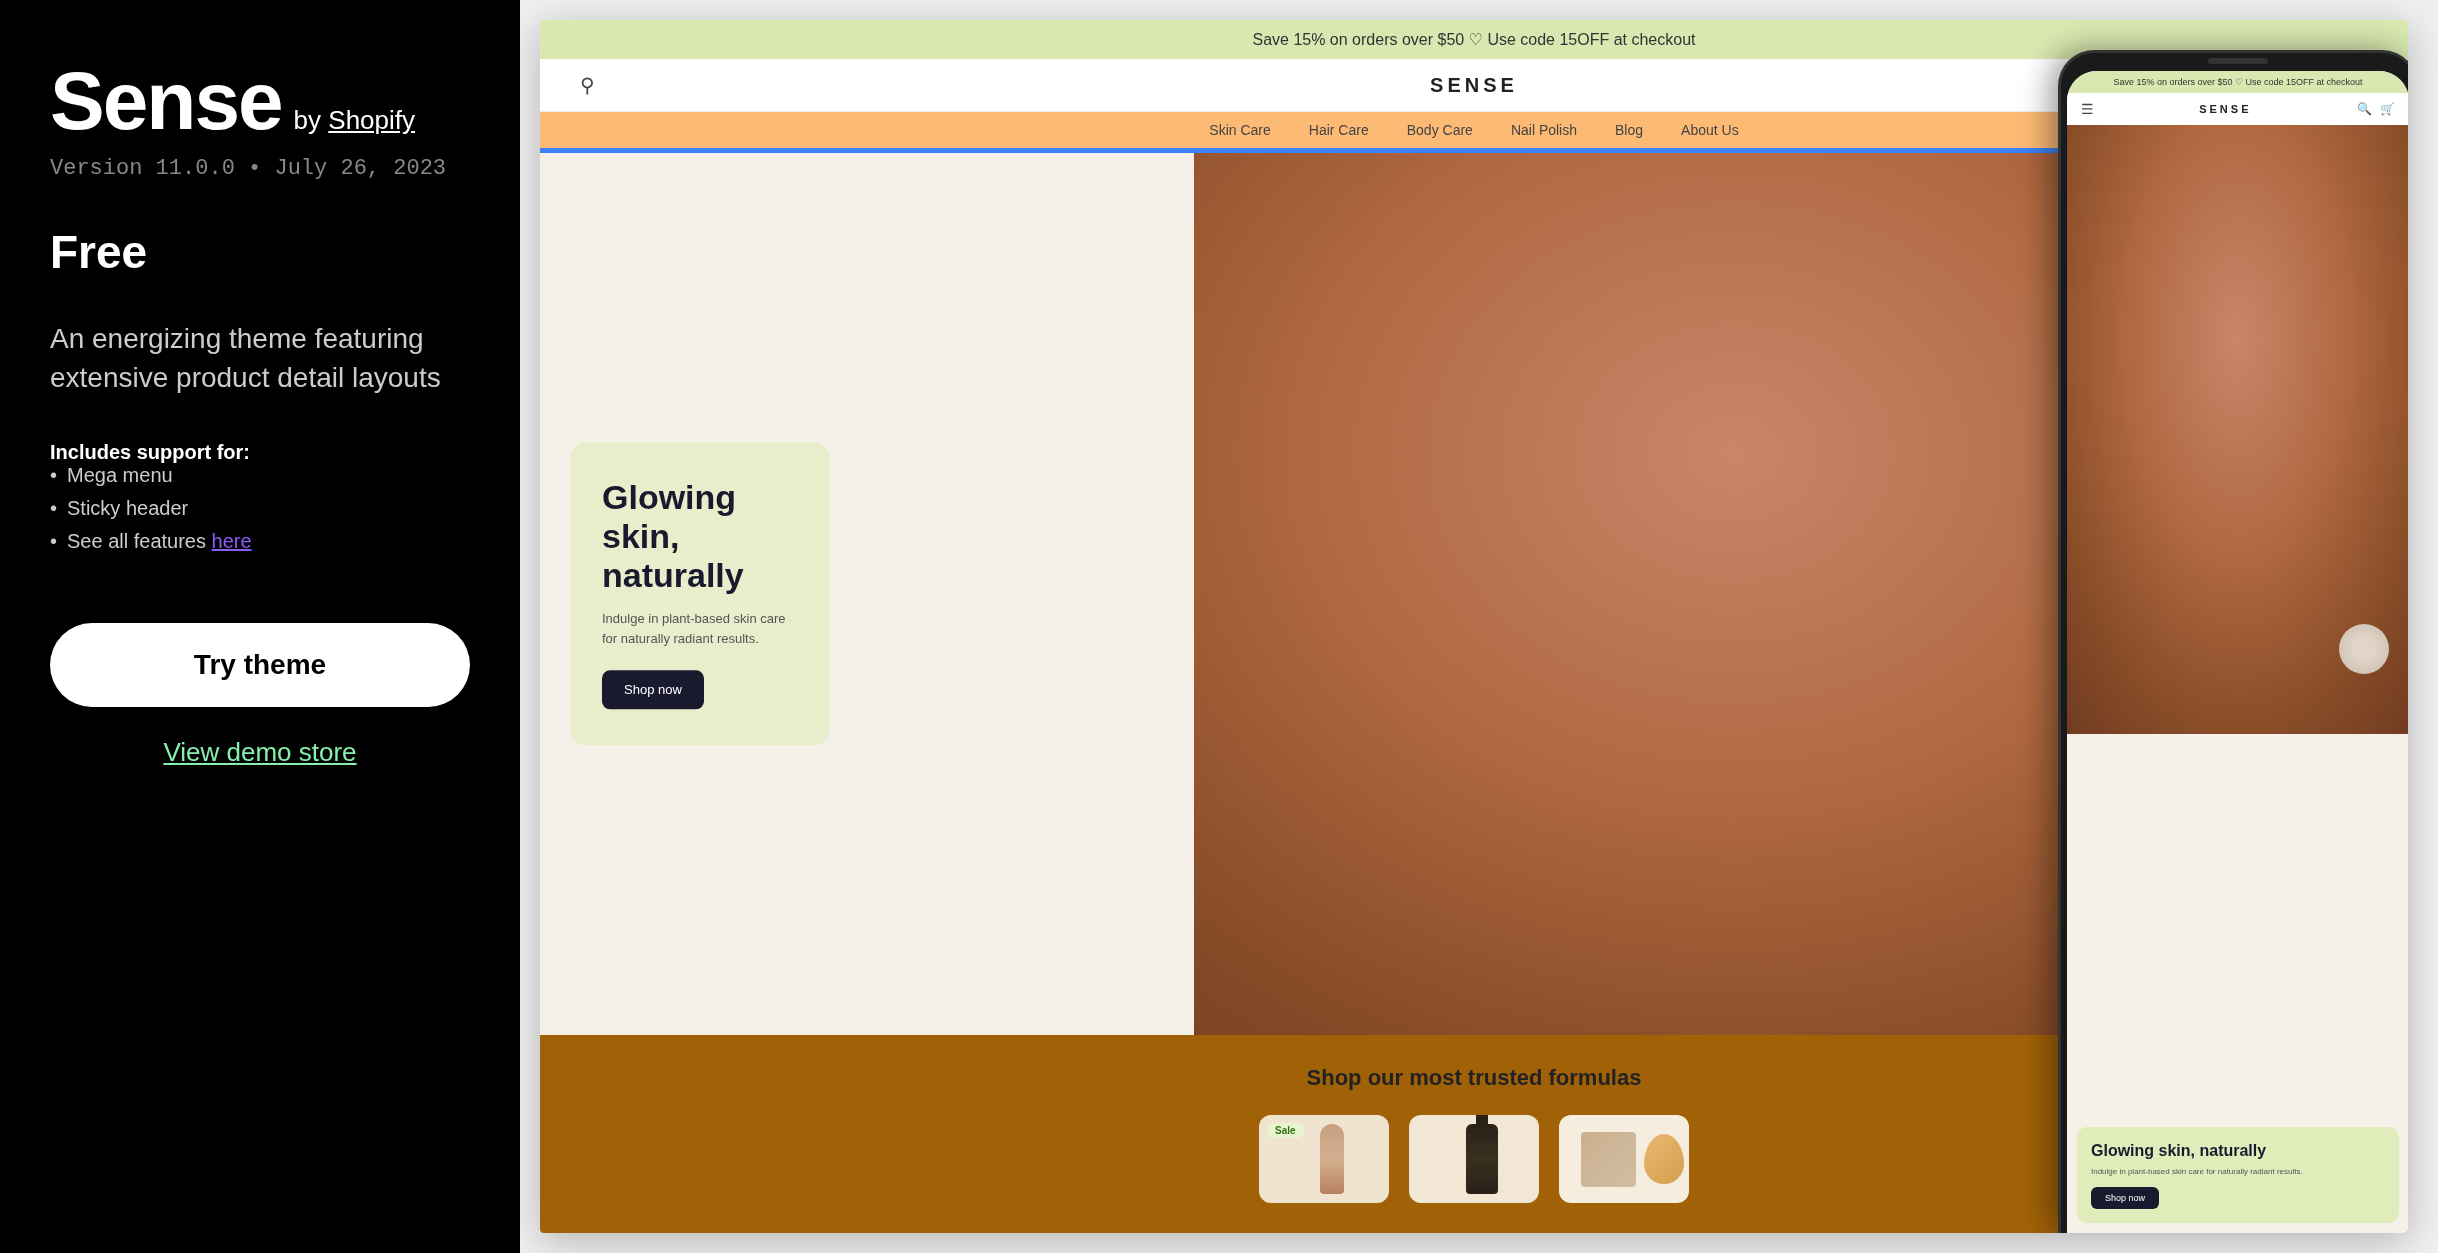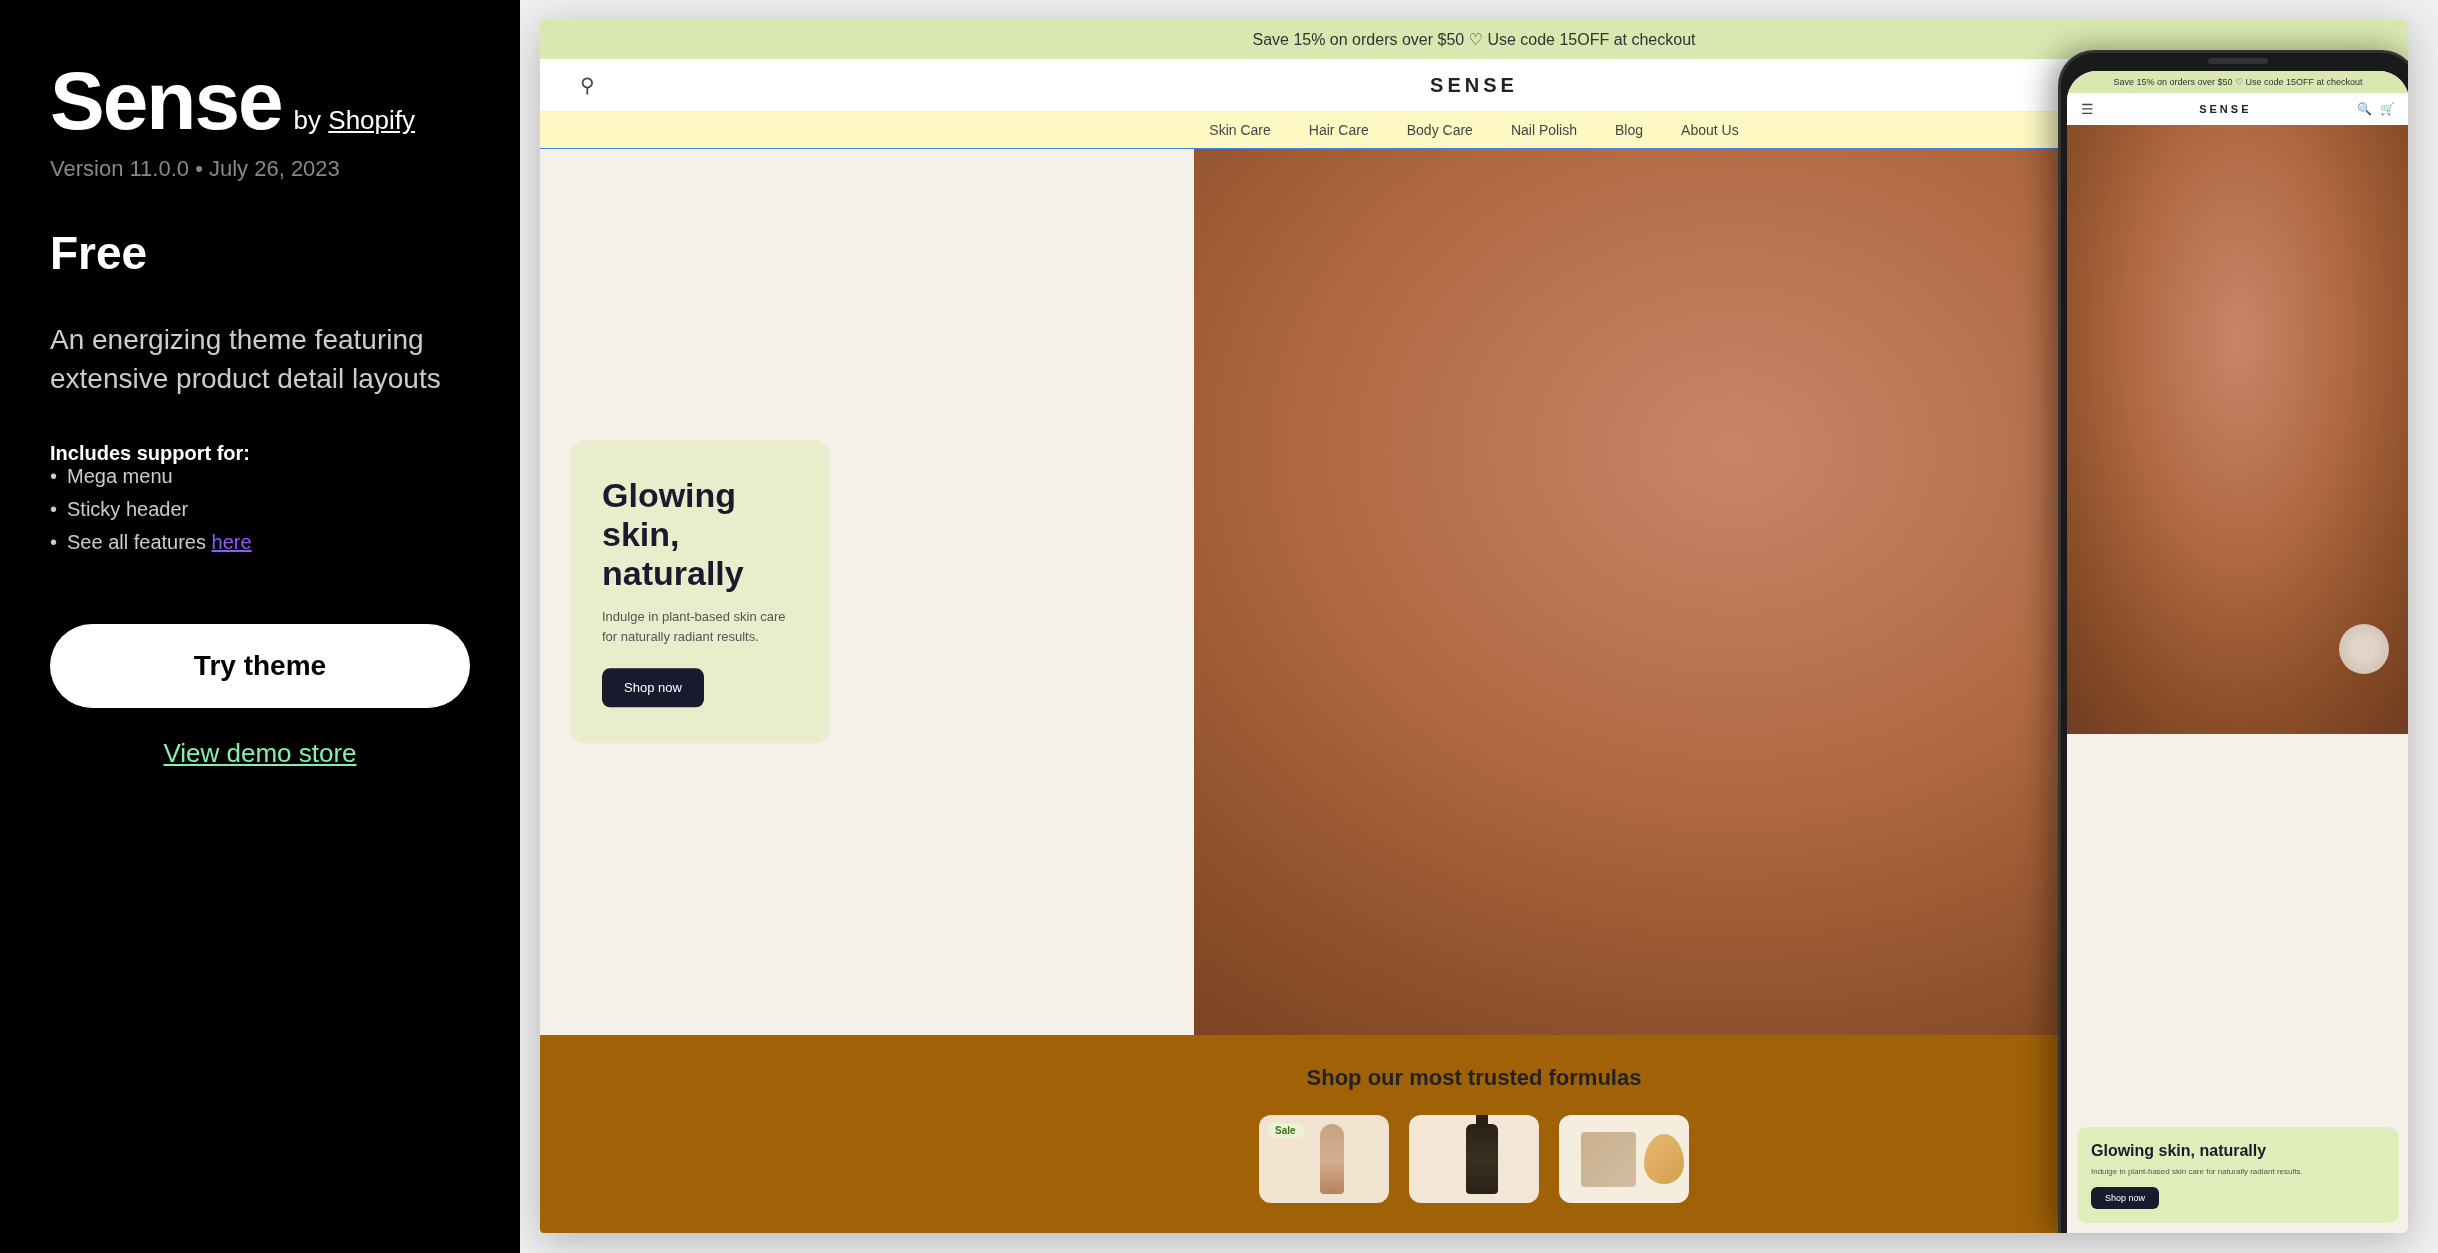--- a/index.html
+++ b/index.html
@@ -49,20 +49,21 @@
       display: flex;
       align-items: baseline;
       gap: 0;
       margin-bottom: 14px;
     }
 
     .version-info {
       font-size: 22px;
       color: #888;
       margin-bottom: 44px;
+      font-family: Liberation Mono, monospace;
     }
 
     .price-label {
       font-size: 46px;
       font-weight: 700;
       color: #fff;
       margin-bottom: 40px;
     }
 
     .description {
@@ -193,26 +194,26 @@
     }
 
     .header-icon {
       font-size: 20px;
       color: #444;
       cursor: pointer;
     }
 
     
     .store-nav {
-      background: #fef9c3;
+      background: #fdba74;
       display: flex;
       justify-content: center;
       gap: 38px;
       padding: 10px 40px;
-      border-bottom: 1px solid #3b82f6;
+      border-bottom: 5px solid #3b82f6;
       flex-shrink: 0;
     }
 
     .store-nav span {
       font-size: 14px;
       color: #444;
       cursor: pointer;
     }
 
     

